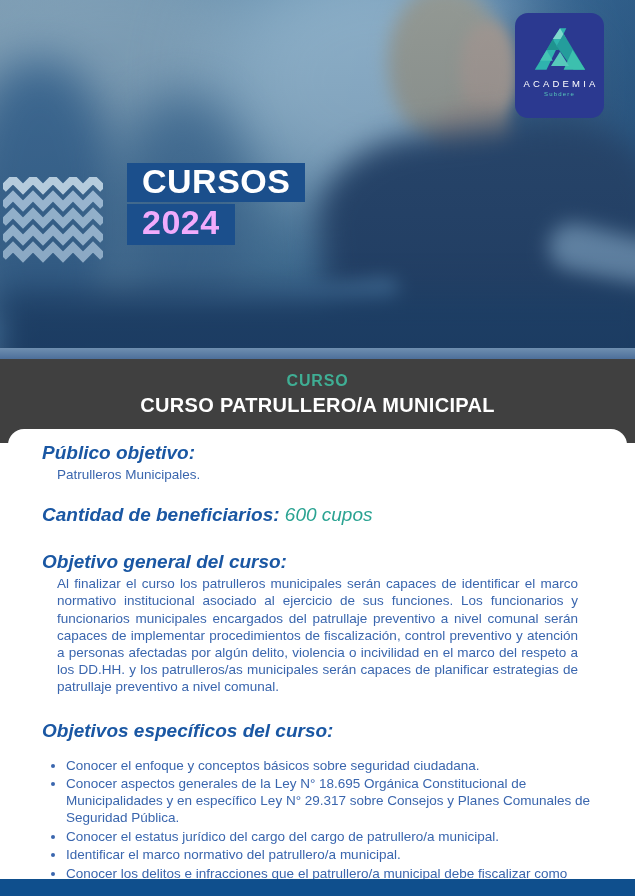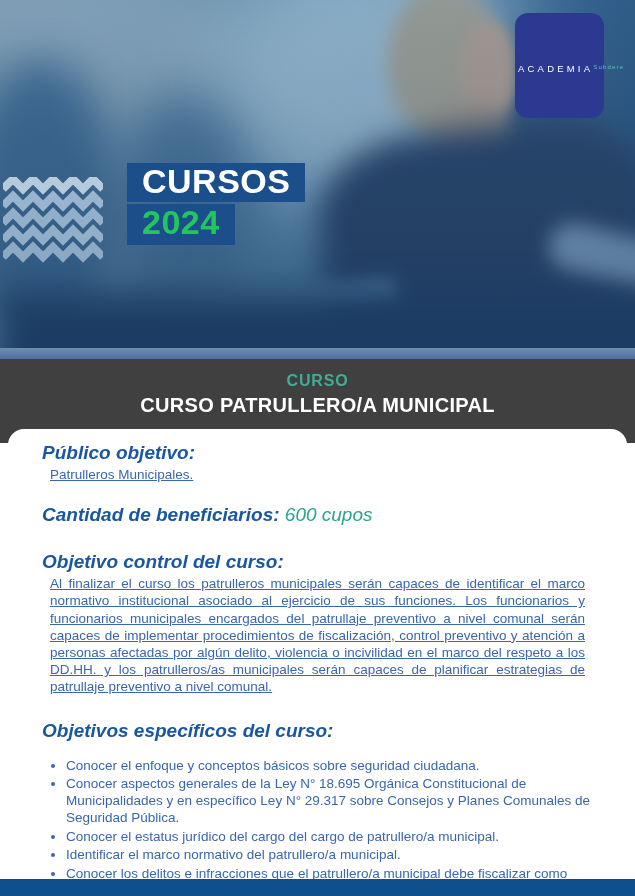--- a/index.html
+++ b/index.html
@@ -39,57 +39,57 @@
     background:#5d8cb4;filter:blur(9px);transform:rotate(-6deg);opacity:.9;}
   .sh-bottom-dark{left:0;top:292px;width:660px;height:90px;
     background:#1c3a5f;filter:blur(16px);}
   .hero-overlay{position:absolute;inset:0;
     background:linear-gradient(180deg,rgba(66,116,158,.28) 0%,rgba(28,64,104,.38) 100%);}
 
   
   .logo{
     position:absolute;left:515px;top:13px;width:89px;height:105px;
     background:#2b3990;border-radius:13px;
-    display:flex;align-items:center;
+    display:flex;flex-direction:column;align-items:center;
   }
   .logo-mark{margin-top:13px;}
   .logo-name{color:#ffffff;font-size:9.5px;letter-spacing:3.2px;margin-top:6px;padding-left:3px;font-weight:normal;}
   .logo-tagline{color:#56c7ba;font-size:6px;letter-spacing:1.2px;margin-top:2px;}
 
   
   .zigzag{position:absolute;left:3px;top:177px;}
 
   
   .title-block{position:absolute;left:127px;top:163px;}
   .tbox{
     width:max-content;background:#1b4f8c;color:#ffffff;
     font-weight:bold;font-size:34px;line-height:33px;letter-spacing:.5px;
     padding:2px 15px 4px;margin-bottom:2px;text-align:center;
   }
-  .tbox.year{color:#22c55e;padding-bottom:6px;}
+  .tbox.year{color:#f0abfc;padding-bottom:6px;}
 
   
   .strip{height:11px;background:linear-gradient(180deg,#6f8fb0,#4d6f9a);}
   .banner{
     height:84px;background:#404040;text-align:center;
     padding-top:13px;box-sizing:border-box;
   }
   .banner-kicker{color:#3fae94;font-size:16px;font-weight:bold;letter-spacing:.8px;}
   .banner-title{color:#ffffff;font-size:20px;font-weight:bold;letter-spacing:.3px;margin-top:4px;}
 
   
   .card{
     position:relative;margin:-14px 8px 0;background:#ffffff;
     border-radius:16px 16px 0 0;padding:13px 34px 0;box-sizing:border-box;
   }
   .h3{font-size:19px;font-weight:bold;color:#1a57a3;margin:0;font-style:italic;}
   .mt-benef{margin-top:21px;}
   .mt-obj{margin-top:25px;}
   .mt-esp{margin-top:24px;}
-  .body-text{font-size:13.5px;color:#3a66ae;margin:2px 8px 0;line-height:17.2px;text-decoration:underline;}
+  .body-text{font-size:13.5px;color:#3a66ae;margin:2px 15px 0;line-height:17.2px;}
   .justify{text-align:justify;}
   .teal-val{color:#2aa392;font-weight:normal;}
   .obj-list{list-style:none;margin:15px 0 0;padding:0;}
   .obj-list li{display:flex;font-size:13.5px;line-height:17px;color:#3a66ae;margin-bottom:1.5px;}
   .obj-list .dot{flex:0 0 4px;width:4px;height:4px;border-radius:50%;background:#3a66ae;margin:7px 11px 0 9px;}
 
   
   .footer{position:absolute;left:0;right:0;bottom:0;height:17px;background:#0f4f8d;}
 </style>
 </head>
@@ -151,21 +151,21 @@
 
   <div class="card">
 
     <h3 class="h3">Público objetivo:</h3>
     <p class="body-text">Patrulleros Municipales.</p>
 
     <h3 class="h3 mt-benef"><span>Cantidad de beneficiarios:</span>
       <span class="teal-val">600 cupos</span>
     </h3>
 
-    <h3 class="h3 mt-obj">Objetivo control del curso:</h3>
+    <h3 class="h3 mt-obj">Objetivo general del curso:</h3>
     <p class="body-text justify">Al finalizar el curso los patrulleros municipales serán capaces de identificar el marco normativo institucional asociado al ejercicio de sus funciones. Los funcionarios y funcionarios municipales encargados del patrullaje preventivo a nivel comunal serán capaces de implementar procedimientos de fiscalización, control preventivo y atención a personas afectadas por algún delito, violencia o incivilidad en el marco del respeto a los DD.HH. y los patrulleros/as municipales serán capaces de planificar estrategias de patrullaje preventivo a nivel comunal.</p>
 
     <h3 class="h3 mt-esp">Objetivos específicos del curso:</h3>
     <ul class="obj-list">
         <li>
         <span class="dot"></span>
         <span>Conocer el enfoque y conceptos básicos sobre seguridad ciudadana.</span>
       </li>
         <li>
         <span class="dot"></span>

